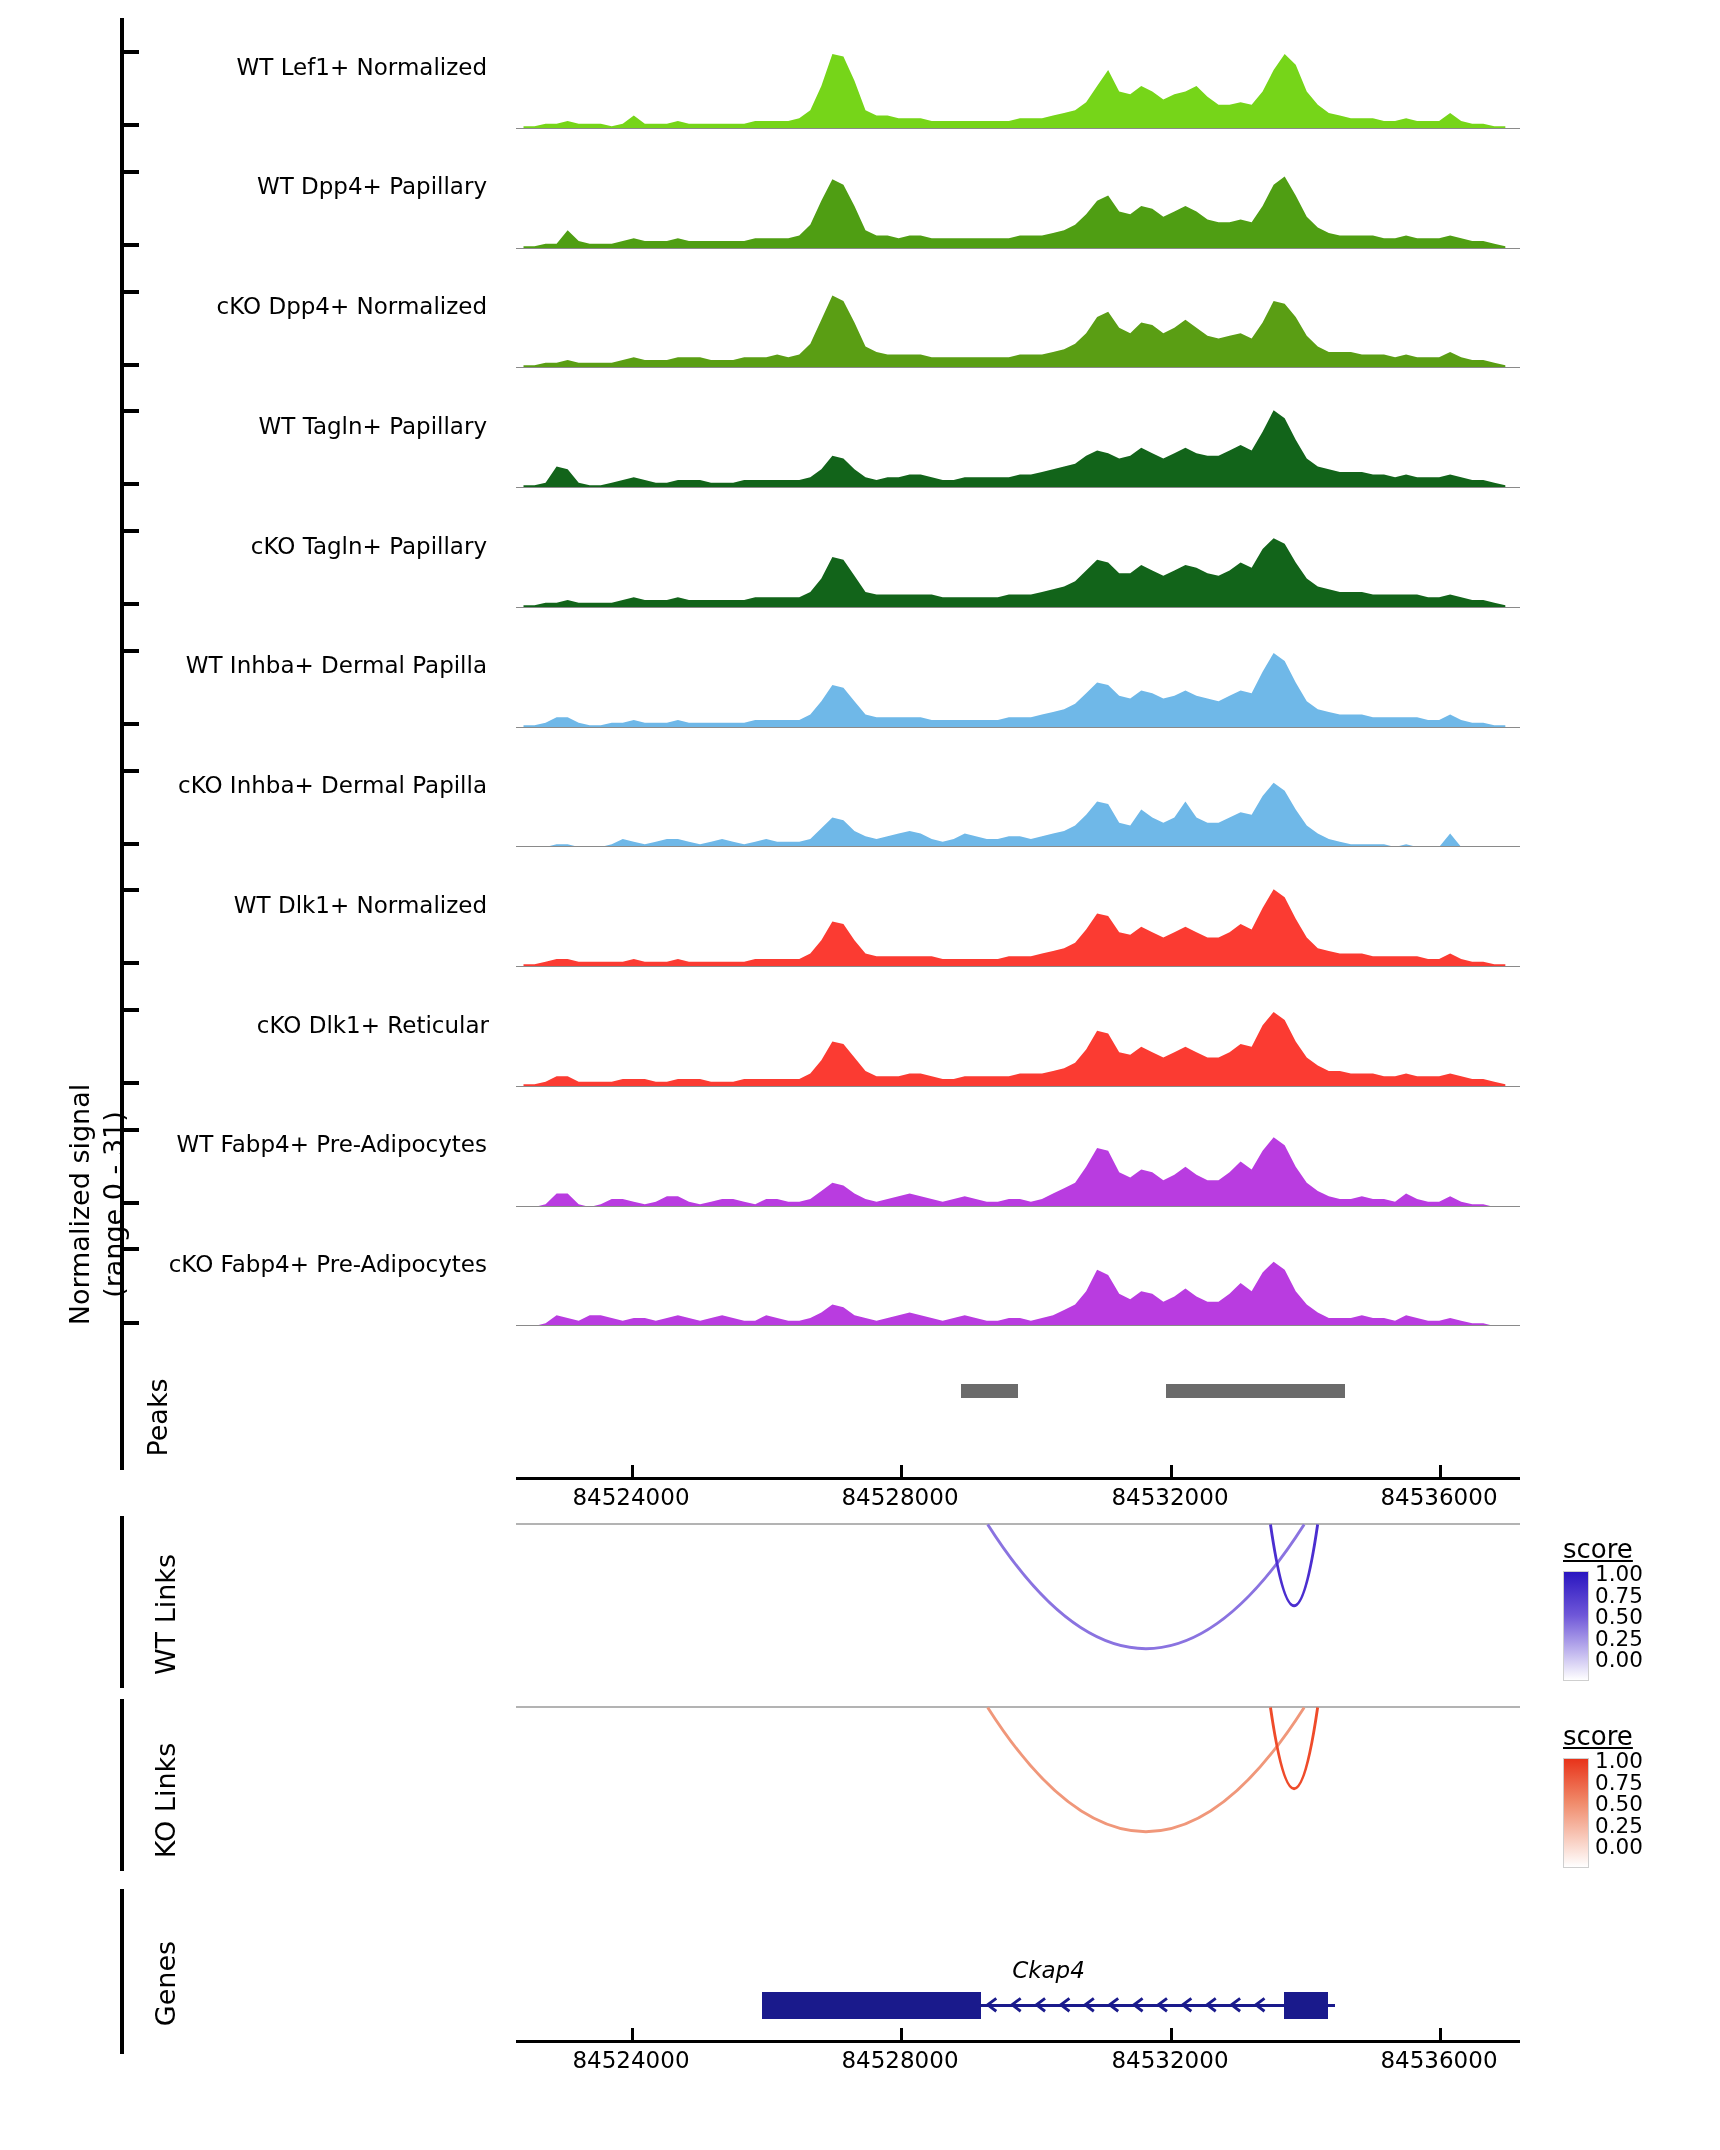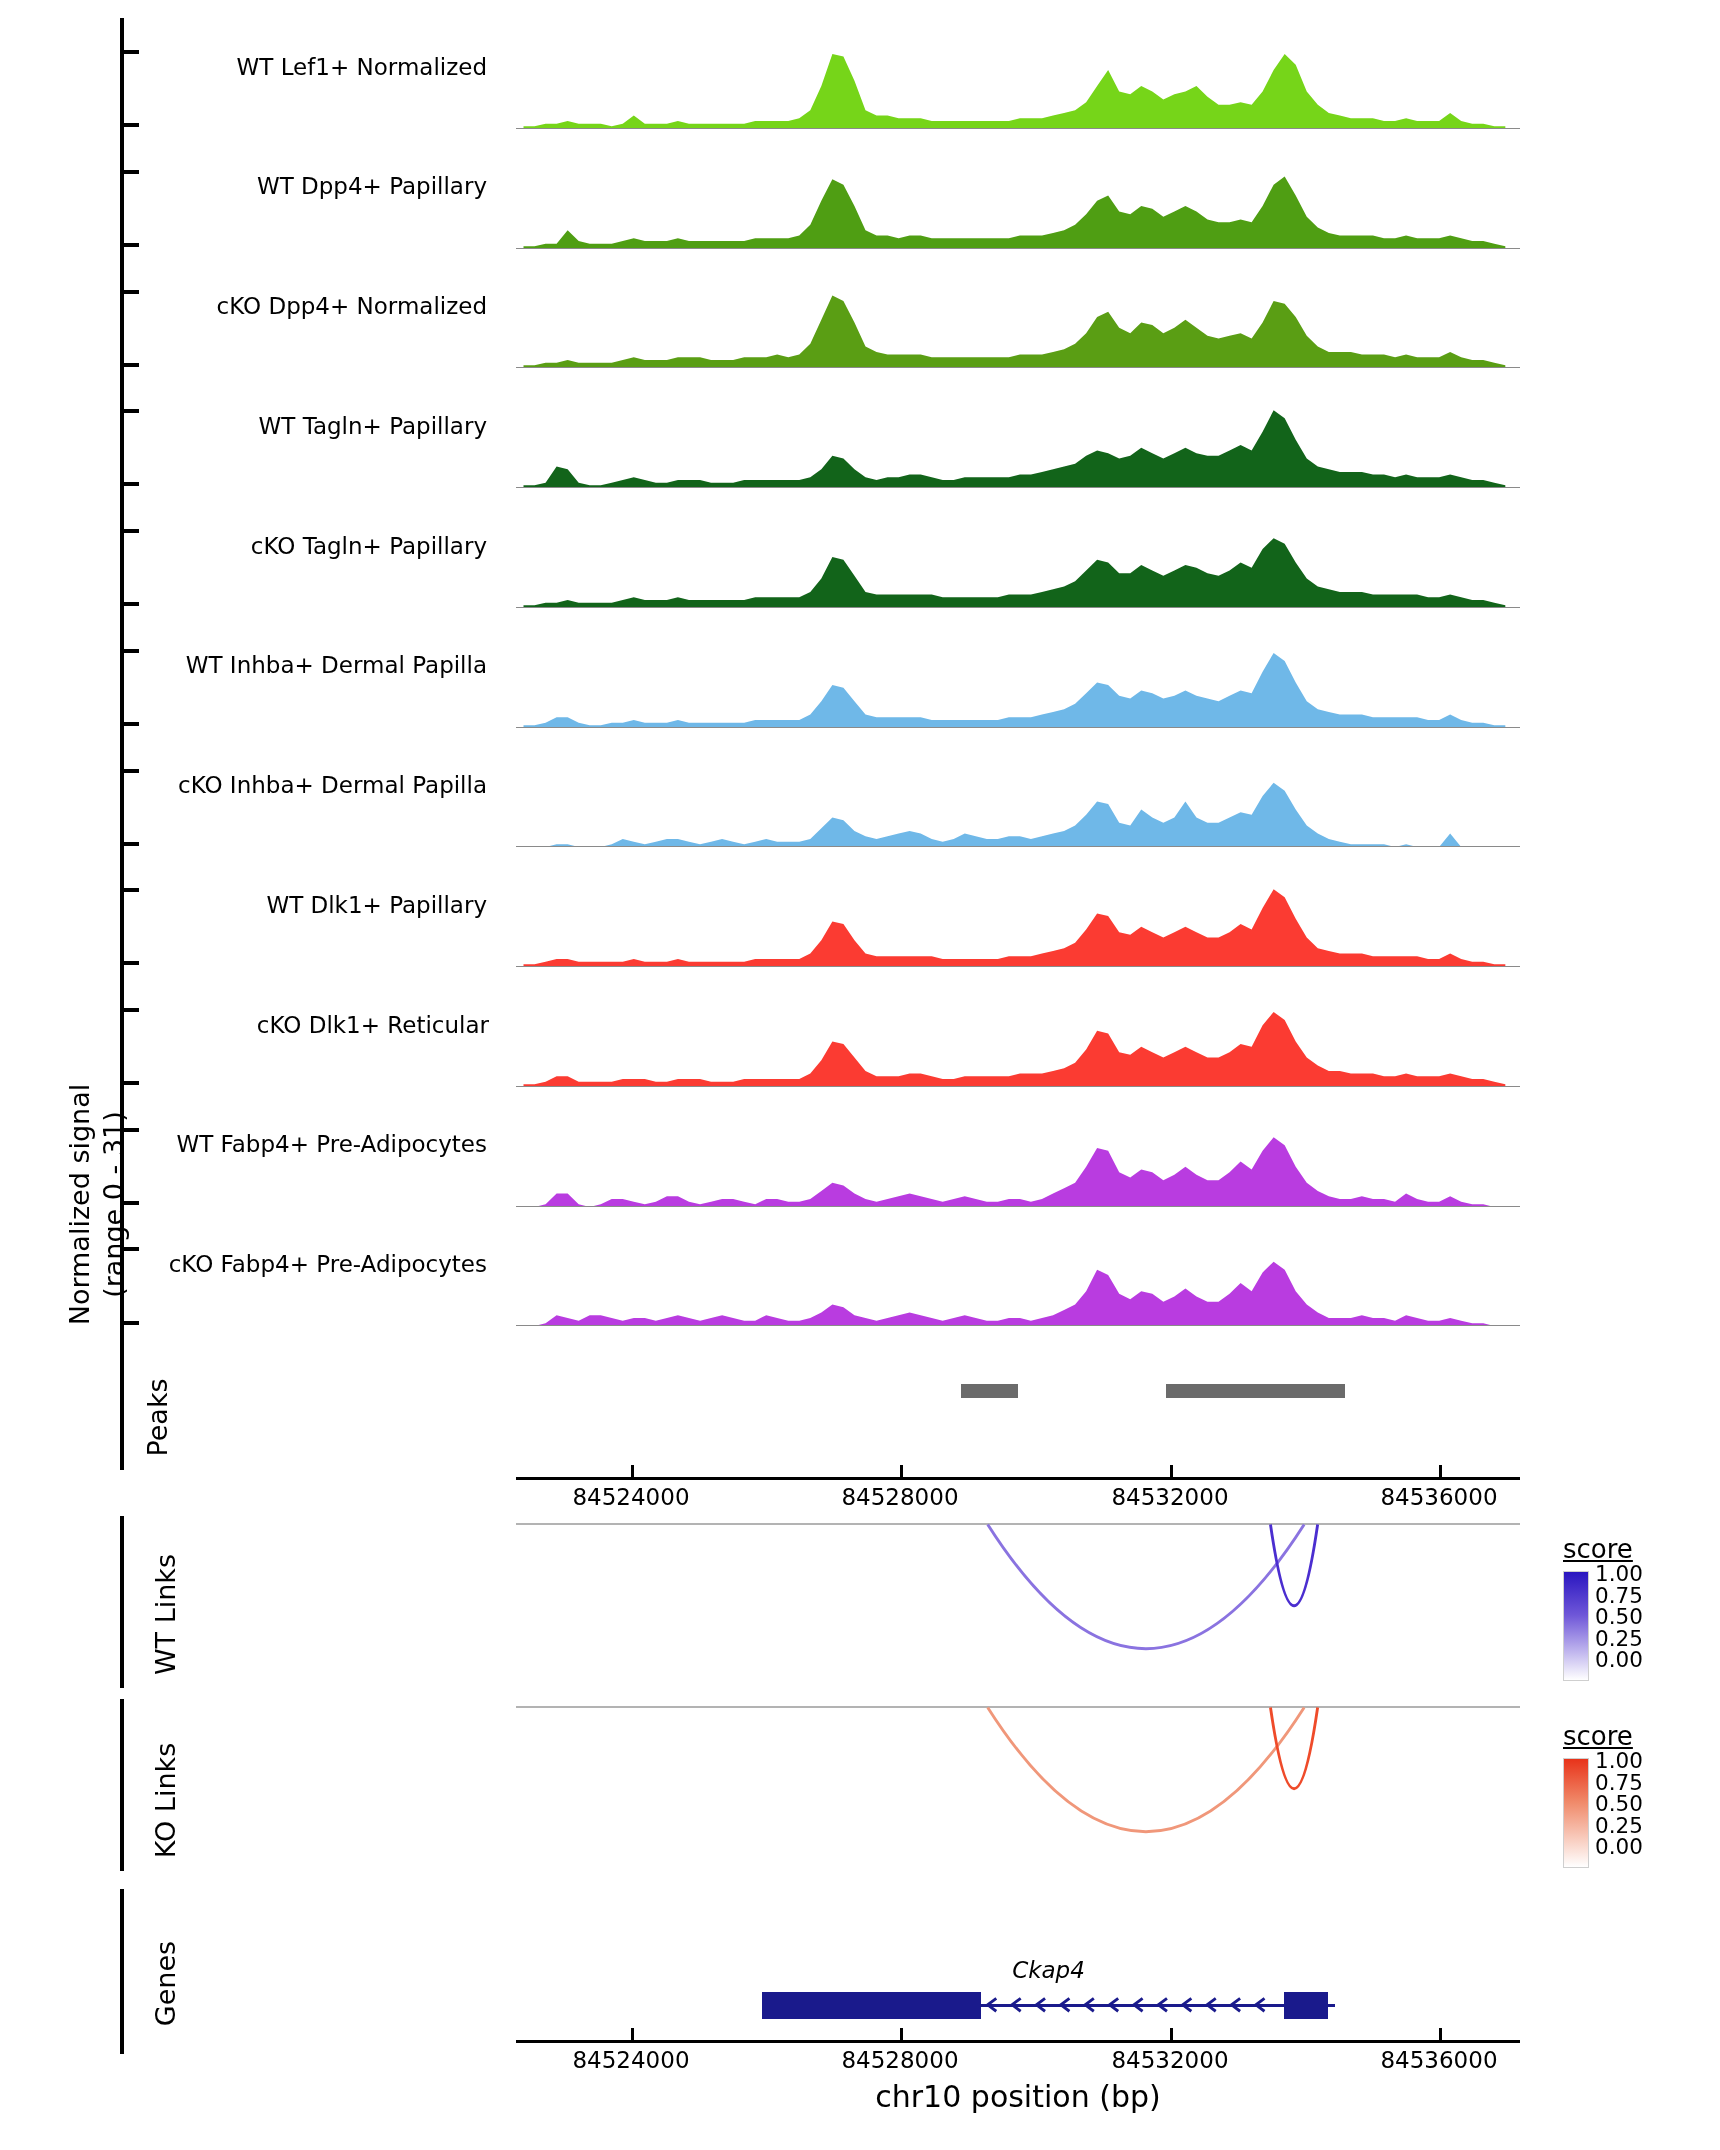--- a/index.html
+++ b/index.html
@@ -152,21 +152,21 @@
         </svg>
         <div class="baseline" style="top: 85px;"></div>
       </div>
       <div class="track-label" style="left: 86px; width: 401px; top: 772px;">cKO Inhba+ Dermal Papilla</div>
       <div class="track" style="top: 761px; height: 86px;">
         <svg width="1004" height="86" style="position: absolute; left: 0px; top: 0px;" viewBox="0 0 1400 120">
           <path d="M 10 120 L 10.0 120.0 L 25.4 120.0 L 40.8 120.0 L 56.2 116.3 L 71.6 116.3 L 87.0 120.0 L 102.4 120.0 L 117.8 120.0 L 133.1 116.3 L 148.5 108.8 L 163.9 112.5 L 179.3 116.3 L 194.7 112.5 L 210.1 108.8 L 225.5 108.8 L 240.9 112.5 L 256.3 116.3 L 271.7 112.5 L 287.1 108.8 L 302.5 112.5 L 317.9 116.3 L 333.3 112.5 L 348.7 108.8 L 364.0 112.5 L 379.4 112.5 L 394.8 112.5 L 410.2 108.8 L 425.6 93.8 L 441.0 78.8 L 456.4 82.6 L 471.8 97.5 L 487.2 105.0 L 502.6 108.8 L 518.0 105.0 L 533.4 101.3 L 548.8 97.5 L 564.2 101.3 L 579.6 108.8 L 594.9 112.5 L 610.3 108.8 L 625.7 101.3 L 641.1 105.0 L 656.5 108.8 L 671.9 108.8 L 687.3 105.0 L 702.7 105.0 L 718.1 108.8 L 733.5 105.0 L 748.9 101.3 L 764.3 97.5 L 779.7 90.1 L 795.1 75.1 L 810.4 56.4 L 825.8 60.1 L 841.2 86.3 L 856.6 90.1 L 872.0 67.6 L 887.4 78.8 L 902.8 86.3 L 918.2 78.8 L 933.6 56.4 L 949.0 78.8 L 964.4 86.3 L 979.8 86.3 L 995.2 78.8 L 1010.6 71.4 L 1026.0 75.1 L 1041.3 48.9 L 1056.7 30.2 L 1072.1 41.4 L 1087.5 67.6 L 1102.9 90.1 L 1118.3 101.3 L 1133.7 108.8 L 1149.1 112.5 L 1164.5 116.3 L 1179.9 116.3 L 1195.3 116.3 L 1210.7 116.3 L 1226.1 120.0 L 1241.5 116.3 L 1256.9 120.0 L 1272.2 120.0 L 1287.6 120.0 L 1303.0 101.3 L 1318.4 120.0 L 1333.8 120.0 L 1349.2 120.0 L 1364.6 120.0 L 1380.0 120.0 L 1380 120 Z" fill="#6fb8e8" stroke="none"></path>
         </svg>
         <div class="baseline" style="top: 85px;"></div>
       </div>
-      <div class="track-label" style="left: 86px; width: 401px; top: 892px;">WT Dlk1+ Papillary</div>
+      <div class="track-label" style="left: 86px; width: 401px; top: 892px;">WT Dlk1+ Normalized</div>
       <div class="track" style="top: 881px; height: 86px;">
         <svg width="1004" height="86" style="position: absolute; left: 0px; top: 0px;" viewBox="0 0 1400 120">
           <path d="M 10 120 L 10.0 116.3 L 25.4 116.3 L 40.8 112.5 L 56.2 108.8 L 71.6 108.8 L 87.0 112.5 L 102.4 112.5 L 117.8 112.5 L 133.1 112.5 L 148.5 112.5 L 163.9 108.8 L 179.3 112.5 L 194.7 112.5 L 210.1 112.5 L 225.5 108.8 L 240.9 112.5 L 256.3 112.5 L 271.7 112.5 L 287.1 112.5 L 302.5 112.5 L 317.9 112.5 L 333.3 108.8 L 348.7 108.8 L 364.0 108.8 L 379.4 108.8 L 394.8 108.8 L 410.2 101.3 L 425.6 82.6 L 441.0 56.4 L 456.4 60.1 L 471.8 82.6 L 487.2 101.3 L 502.6 105.0 L 518.0 105.0 L 533.4 105.0 L 548.8 105.0 L 564.2 105.0 L 579.6 105.0 L 594.9 108.8 L 610.3 108.8 L 625.7 108.8 L 641.1 108.8 L 656.5 108.8 L 671.9 108.8 L 687.3 105.0 L 702.7 105.0 L 718.1 105.0 L 733.5 101.3 L 748.9 97.5 L 764.3 93.8 L 779.7 86.3 L 795.1 67.6 L 810.4 45.2 L 825.8 48.9 L 841.2 71.4 L 856.6 75.1 L 872.0 63.9 L 887.4 71.4 L 902.8 78.8 L 918.2 71.4 L 933.6 63.9 L 949.0 71.4 L 964.4 78.8 L 979.8 78.8 L 995.2 71.4 L 1010.6 60.1 L 1026.0 67.6 L 1041.3 37.7 L 1056.7 11.5 L 1072.1 22.7 L 1087.5 52.6 L 1102.9 78.8 L 1118.3 93.8 L 1133.7 97.5 L 1149.1 101.3 L 1164.5 101.3 L 1179.9 101.3 L 1195.3 105.0 L 1210.7 105.0 L 1226.1 105.0 L 1241.5 105.0 L 1256.9 105.0 L 1272.2 108.8 L 1287.6 108.8 L 1303.0 101.3 L 1318.4 108.8 L 1333.8 112.5 L 1349.2 112.5 L 1364.6 116.3 L 1380.0 116.3 L 1380 120 Z" fill="#fb3b32" stroke="none"></path>
         </svg>
         <div class="baseline" style="top: 85px;"></div>
       </div>
       <div class="track-label" style="left: 88px; width: 401px; top: 1012px;">cKO Dlk1+ Reticular</div>
       <div class="track" style="top: 1001px; height: 86px;">
         <svg width="1004" height="86" style="position: absolute; left: 0px; top: 0px;" viewBox="0 0 1400 120">
           <path d="M 10 120 L 10.0 116.3 L 25.4 116.3 L 40.8 112.5 L 56.2 105.0 L 71.6 105.0 L 87.0 112.5 L 102.4 112.5 L 117.8 112.5 L 133.1 112.5 L 148.5 108.8 L 163.9 108.8 L 179.3 108.8 L 194.7 112.5 L 210.1 112.5 L 225.5 108.8 L 240.9 108.8 L 256.3 108.8 L 271.7 112.5 L 287.1 112.5 L 302.5 112.5 L 317.9 108.8 L 333.3 108.8 L 348.7 108.8 L 364.0 108.8 L 379.4 108.8 L 394.8 108.8 L 410.2 101.3 L 425.6 82.6 L 441.0 56.4 L 456.4 60.1 L 471.8 78.8 L 487.2 97.5 L 502.6 105.0 L 518.0 105.0 L 533.4 105.0 L 548.8 101.3 L 564.2 101.3 L 579.6 105.0 L 594.9 108.8 L 610.3 108.8 L 625.7 105.0 L 641.1 105.0 L 656.5 105.0 L 671.9 105.0 L 687.3 105.0 L 702.7 101.3 L 718.1 101.3 L 733.5 101.3 L 748.9 97.5 L 764.3 93.8 L 779.7 86.3 L 795.1 67.6 L 810.4 41.4 L 825.8 45.2 L 841.2 71.4 L 856.6 75.1 L 872.0 63.9 L 887.4 71.4 L 902.8 78.8 L 918.2 71.4 L 933.6 63.9 L 949.0 71.4 L 964.4 78.8 L 979.8 78.8 L 995.2 71.4 L 1010.6 60.1 L 1026.0 63.9 L 1041.3 33.9 L 1056.7 15.2 L 1072.1 26.5 L 1087.5 56.4 L 1102.9 78.8 L 1118.3 90.1 L 1133.7 97.5 L 1149.1 97.5 L 1164.5 101.3 L 1179.9 101.3 L 1195.3 101.3 L 1210.7 105.0 L 1226.1 105.0 L 1241.5 101.3 L 1256.9 105.0 L 1272.2 105.0 L 1287.6 105.0 L 1303.0 101.3 L 1318.4 105.0 L 1333.8 108.8 L 1349.2 108.8 L 1364.6 112.5 L 1380.0 116.3 L 1380 120 Z" fill="#fb3b32" stroke="none"></path>
@@ -278,16 +278,15 @@
       <div class="axis-line" style="left: 516px; width: 1004px; top: 2040px;"></div>
       <div class="axis-tick" style="left: 631px; top: 2028px;"></div>
       <div class="axis-tick-label" style="left: 545px; top: 2047px;">84524000</div>
       <div class="axis-tick" style="left: 900px; top: 2028px;"></div>
       <div class="axis-tick-label" style="left: 814px; top: 2047px;">84528000</div>
       <div class="axis-tick" style="left: 1170px; top: 2028px;"></div>
       <div class="axis-tick-label" style="left: 1084px; top: 2047px;">84532000</div>
       <div class="axis-tick" style="left: 1439px; top: 2028px;"></div>
       <div class="axis-tick-label" style="left: 1353px; top: 2047px;">84536000</div>
     </div>
-  <div class="xaxis-title" style="top:2079px;">chr10 position (bp)</div>
 
 </div>
 
 
 </body></html>

